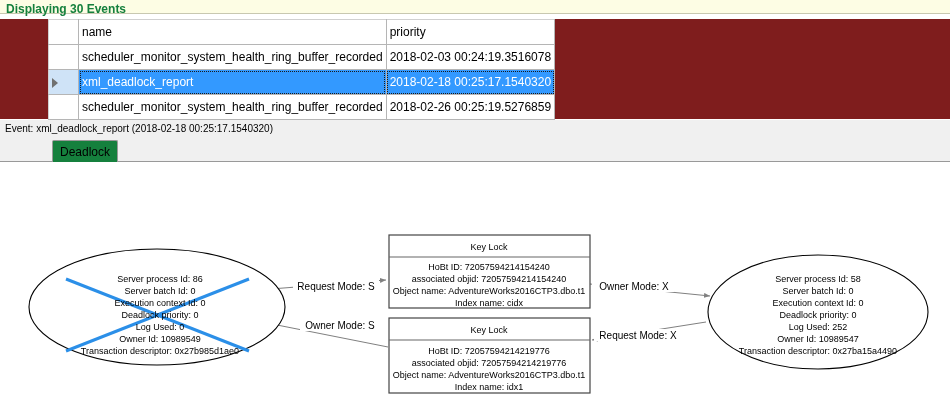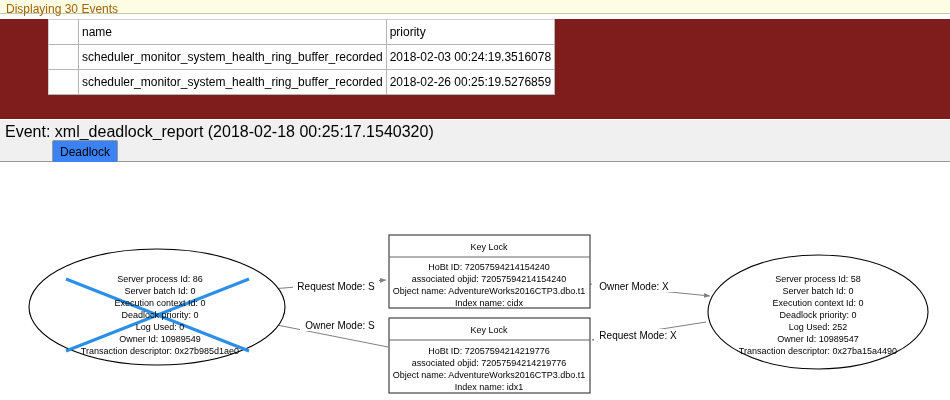--- a/index.html
+++ b/index.html
@@ -11,23 +11,24 @@
   }
   #app { position: relative; width: 950px; height: 400px; }
 
   
   .banner {
     position: absolute; left: 0; top: 0;
     width: 950px; height: 14px;
     background: #fdfde4;
     border-bottom: 1px solid #c8c8b0;
     box-sizing: border-box;
-    font-size: 12px; color: #a16207;
+    font-size: 12px; color: #15803d;
     padding: 2px 0 0 6px;
     white-space: nowrap;
+    font-weight: bold;
   }
 
   
   .grid-wrap {
     position: absolute; left: 0; top: 19px;
     width: 950px; height: 100px;
     background: #7f1d1d;
     padding-left: 48px;
   }
   table.grid {
@@ -67,21 +68,21 @@
     border-top: 5px solid transparent;
     border-bottom: 5px solid transparent;
     vertical-align: middle;
   }
 
   
   .event-bar {
     position: absolute; left: 0; top: 120px;
     width: 950px; height: 20px;
     background: #f0f0f0;
-    font-size: 16px;
+    font-size: 10px;
     color: #000;
     padding: 3px 0 0 5px;
     box-sizing: border-box;
     white-space: nowrap;
   }
 
   
   .tabstrip {
     position: absolute; left: 0; top: 140px;
     width: 950px; height: 22px;
@@ -95,21 +96,21 @@
     padding: 2px 7px 0 7px;
     box-sizing: border-box;
     border: 1px solid #aaa;
     border-bottom: none;
     background: #e6e6e6;
     border-radius: 2px 2px 0 0;
     white-space: nowrap;
   }
   .tab.active {
     top: 0px; height: 22px;
-    background: #3b82f6;
+    background: #15803d;
     border-color: #999;
     padding-top: 4px;
     z-index: 3;
   }
   #tab-details { left: 5px; margin-top: 35px; }
   #tab-deadlock { left: 52px; }
 
   
   .canvas {
     position: absolute; left: 0; top: 161px;
@@ -164,20 +165,25 @@
           <th class="hdr">name</th>
           <th class="hdr">priority</th>
         </tr>
       </thead>
       <tbody>
         <tr>
           <td class="selcell"></td>
           <td class="cell">scheduler_monitor_system_health_ring_buffer_recorded</td>
           <td class="tscell cell">2018-02-03 00:24:19.3516078</td>
         </tr>
+        <tr class="selected">
+          <td class="selcell"><span class="rowarrow"></span></td>
+          <td class="cell">xml_deadlock_report</td>
+          <td class="tscell cell">2018-02-18 00:25:17.1540320</td>
+        </tr>
         <tr>
           <td class="selcell"></td>
           <td class="cell">scheduler_monitor_system_health_ring_buffer_recorded</td>
           <td class="tscell cell">2018-02-26 00:25:19.5276859</td>
         </tr>
       </tbody>
     </table>
   </div>
 
   <div class="event-bar">Event: xml_deadlock_report (2018-02-18 00:25:17.1540320)</div>

